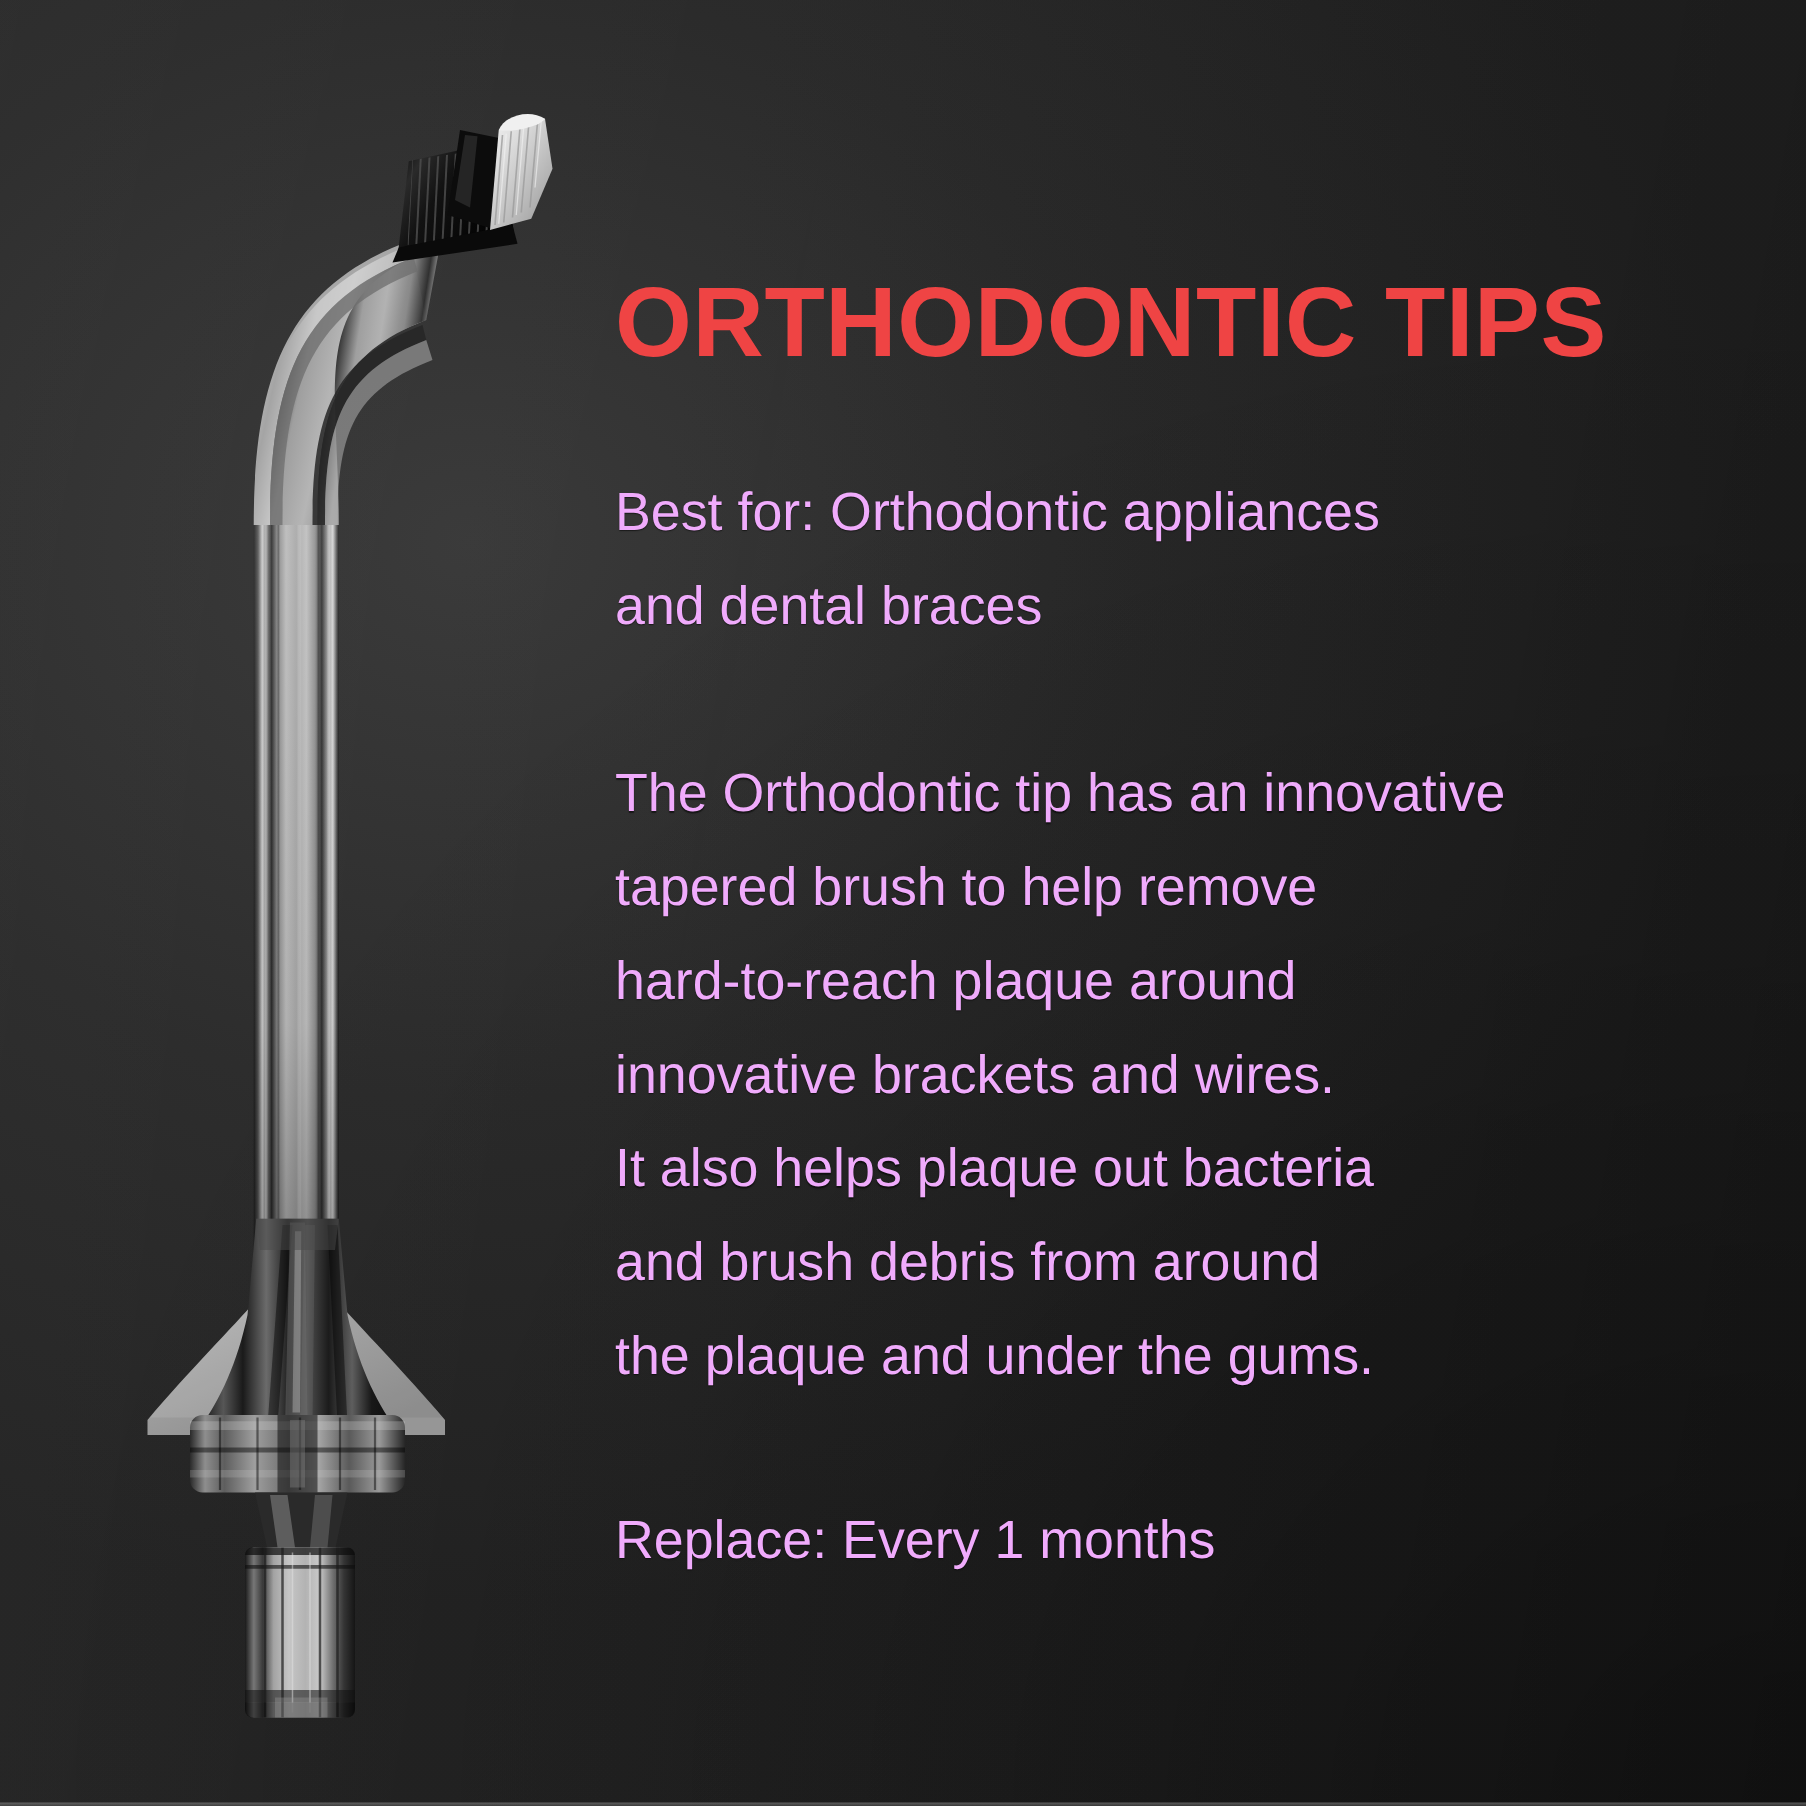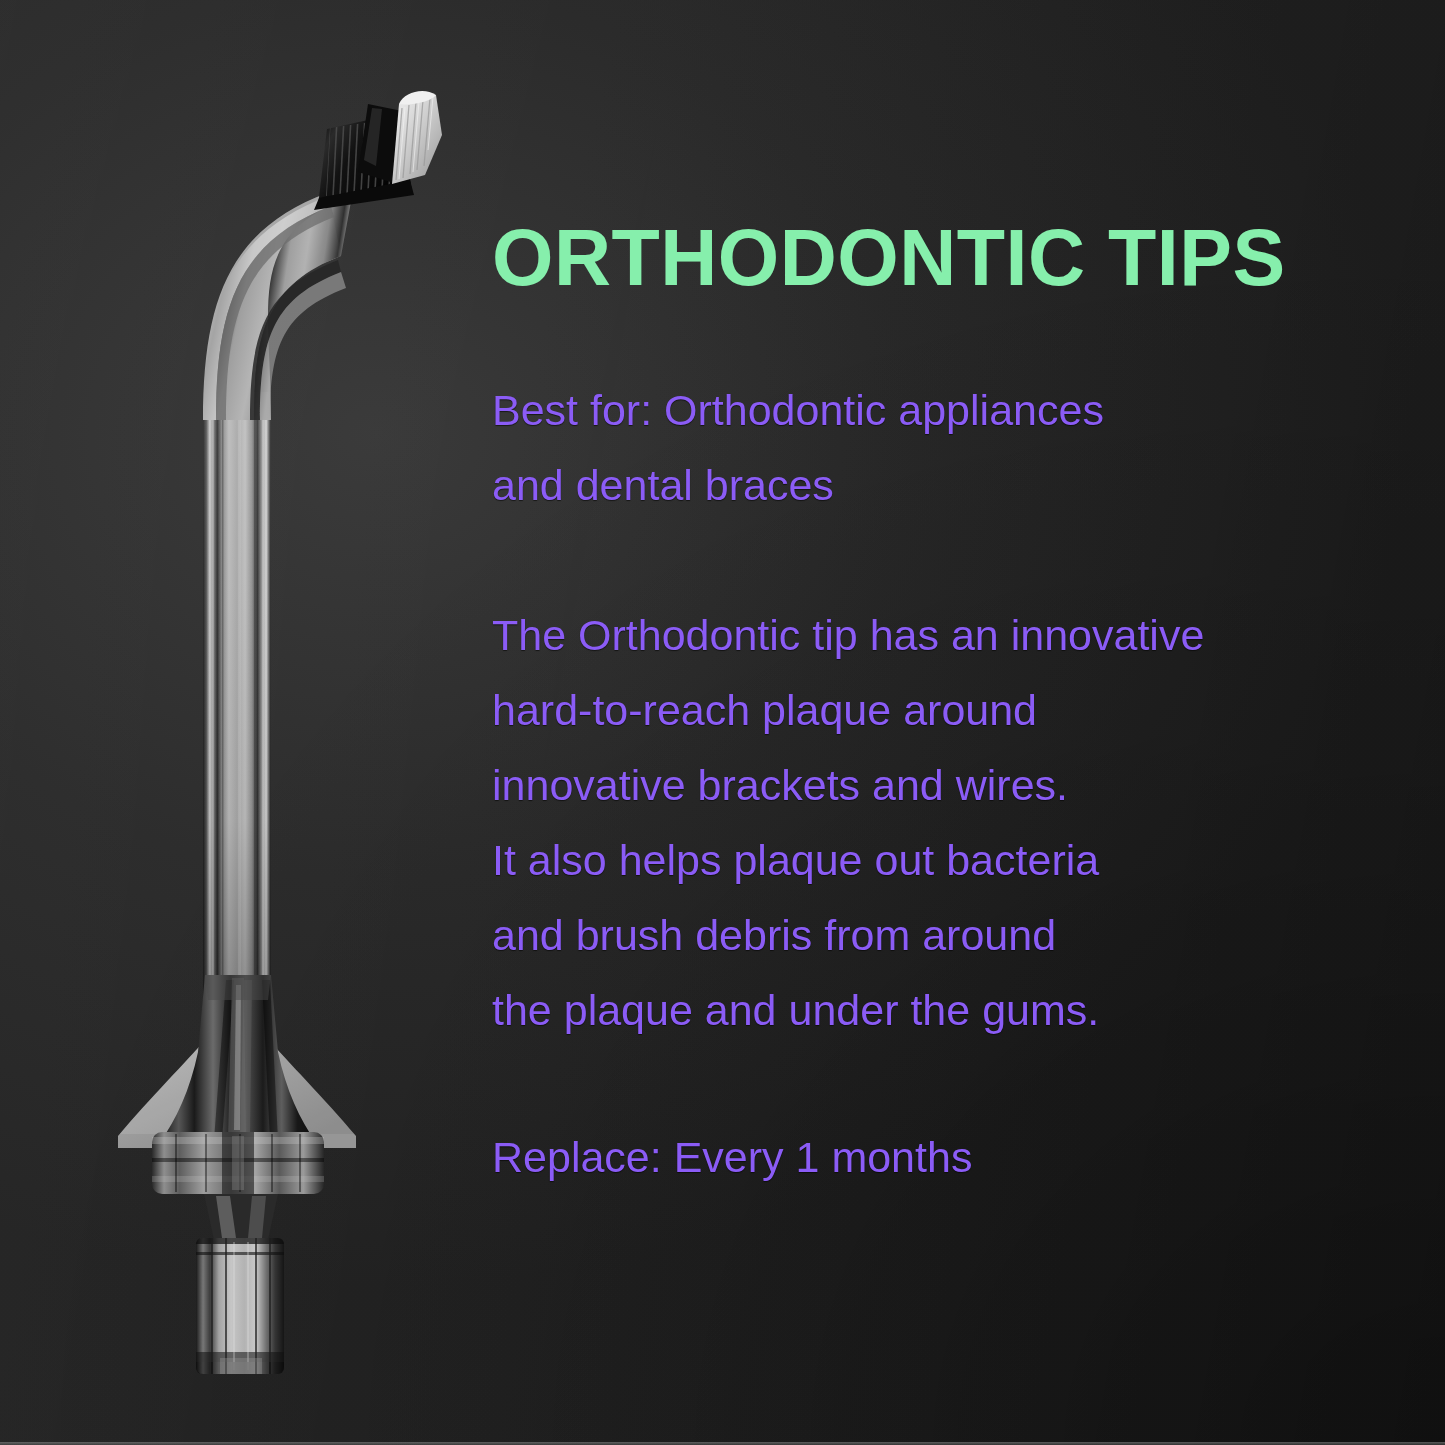--- a/index.html
+++ b/index.html
@@ -51,30 +51,30 @@
   #product { position:absolute; left:0; top:0; width:520px; height:1445px; }
   #product svg { display:block; width:520px; height:1445px; }
 
   
   #copy {
     position:absolute;
     left:492px; top:218px;
     width:880px;
   }
   #page-title {
-    color:#86efac;
+    color:#ef4444;
     font-size:79px;
     font-weight:bold;
     letter-spacing:0.5px;
     line-height:1.0;
     white-space:nowrap;
   }
   .para { margin-top:0; }
   .line {
-    color:#8b5cf6;
+    color:#f0abfc;
     font-size:43px;
     line-height:75px;
     font-weight:normal;
     white-space:nowrap;
     text-shadow:0 1px 1px rgba(0,0,0,0.55);
   }
   #best-for-block { margin-top:76px; }
   #description-block { margin-top:75px; }
   #replace-block { margin-top:72px; }
 </style>
@@ -373,20 +373,21 @@
 
     <h1 id="page-title">ORTHODONTIC TIPS</h1>
 
     <div id="best-for-block" class="para">
       <div class="line">Best for: Orthodontic appliances</div>
       <div class="line">and dental braces</div>
     </div>
 
     <div id="description-block" class="para">
       <div class="line">The Orthodontic tip has an innovative</div>
+      <div class="line">tapered brush to help remove</div>
       <div class="line">hard-to-reach plaque around</div>
       <div class="line">innovative brackets and wires.</div>
       <div class="line">It also helps plaque out bacteria</div>
       <div class="line">and brush debris from around</div>
       <div class="line">the plaque and under the gums.</div>
     </div>
 
     <div id="replace-block" class="para">
       <div class="line">Replace: Every 1 months</div>
     </div>

